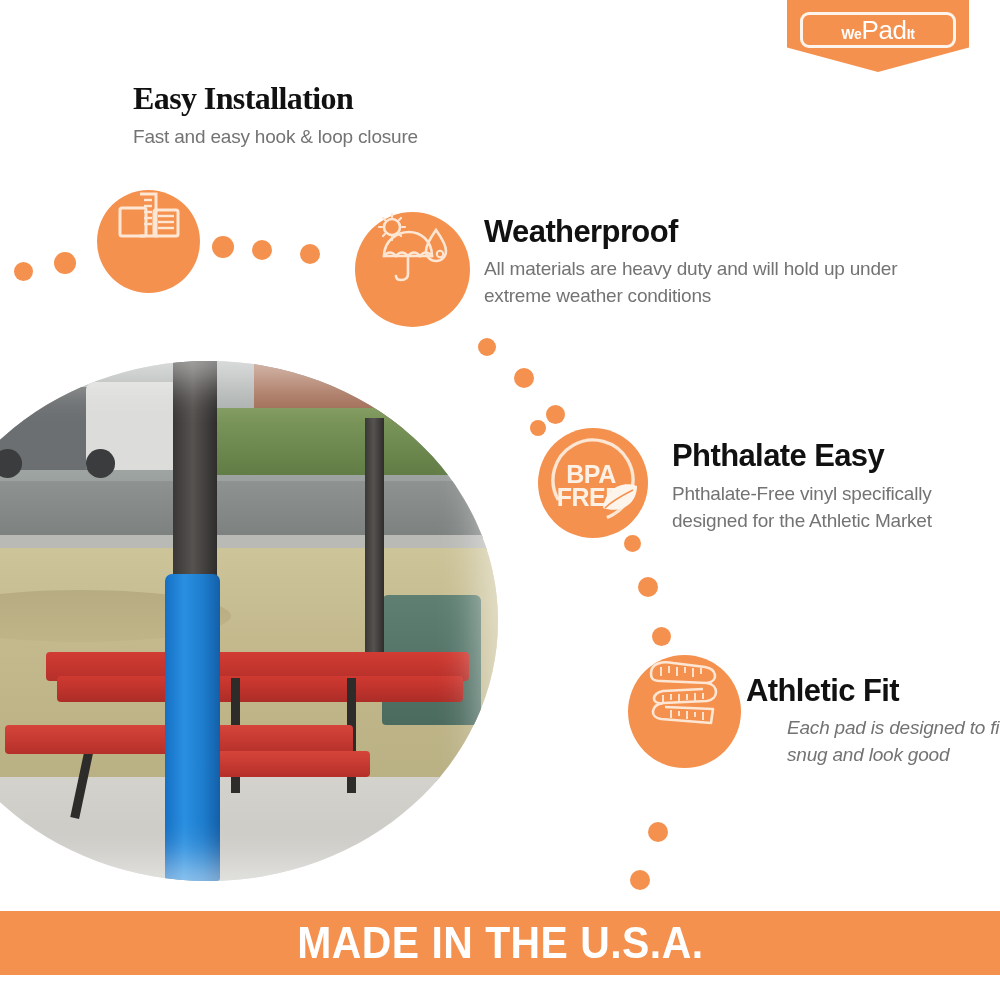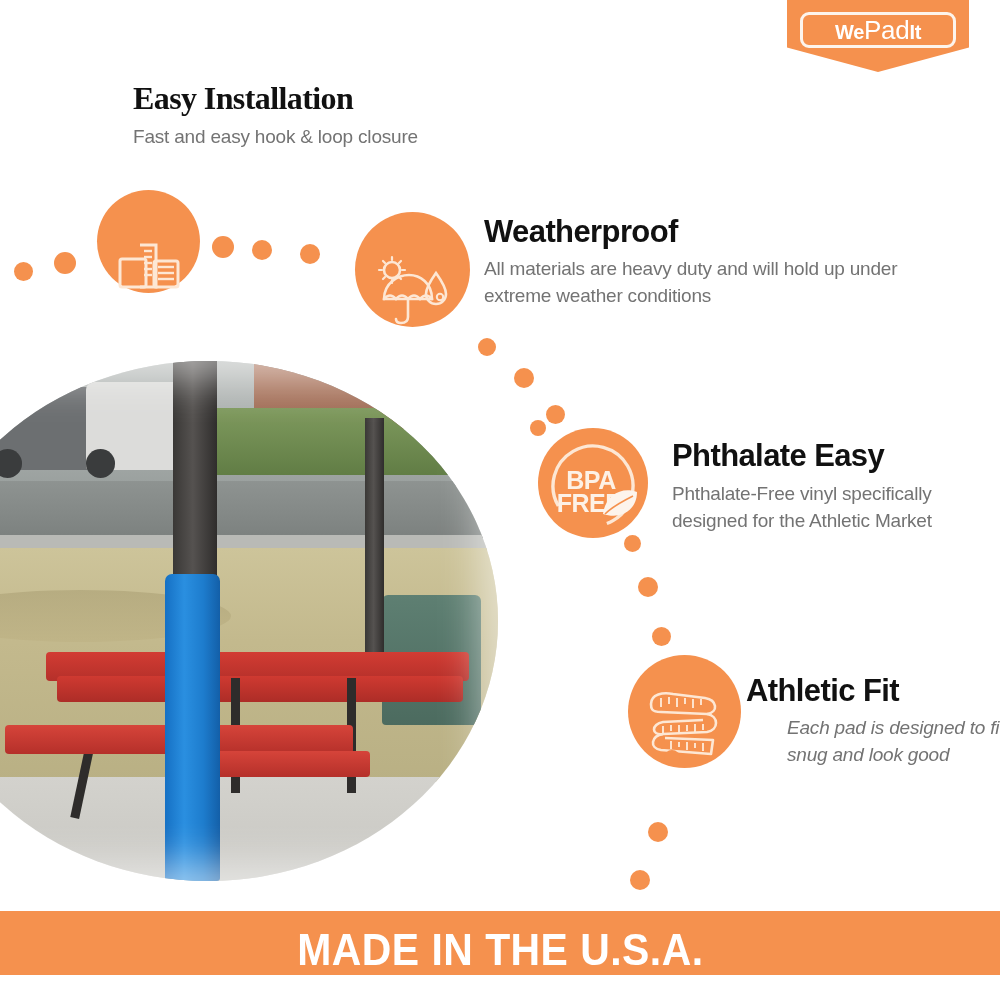--- a/index.html
+++ b/index.html
@@ -45,21 +45,21 @@
     align-items: center;
     justify-content: center;
     color: #FFFFFF;
   }
   .logo-text {
     white-space: nowrap;
     font-weight: bold;
     letter-spacing: -0.3px;
   }
   .logo-we, .logo-it {
-    font-size: 20px;
+    font-size: 14px;
     font-weight: bold;
   }
   .logo-pad {
     font-size: 26px;
     font-weight: normal;
   }
 
   
   .feature-title {
     position: absolute;
@@ -88,21 +88,21 @@
 
   #title-fit      { left: 746px; top: 673px; }
   #body-fit       { left: 787px; top: 715px; width: 235px; font-style: italic; }
 
   
   .icon-circle {
     position: absolute;
     border-radius: 50%;
     background: #F5914E;
     display: flex;
-    align-items: flex-end;
+    align-items: flex-start;
     justify-content: center;
   }
   #icon-install  { left: 97px;  top: 190px; width: 103px; height: 103px; }
   #icon-weather  { left: 355px; top: 212px; width: 115px; height: 115px; }
   #icon-bpa      { left: 538px; top: 428px; width: 110px; height: 110px; }
   #icon-fit      { left: 628px; top: 655px; width: 113px; height: 113px; }
 
   .icon-svg { display: block; }
 
   
@@ -171,21 +171,21 @@
 
   
   .footer-banner {
     position: absolute;
     left: 0;
     top: 911px;
     width: 1000px;
     height: 64px;
     background: #F5914E;
     display: flex;
-    align-items: flex-end;
+    align-items: center;
     justify-content: center;
   }
   .footer-text {
     color: #ffffff;
     font-size: 44px;
     font-weight: bold;
     letter-spacing: 0.5px;
     transform: scaleX(0.93);
   }
 </style>

